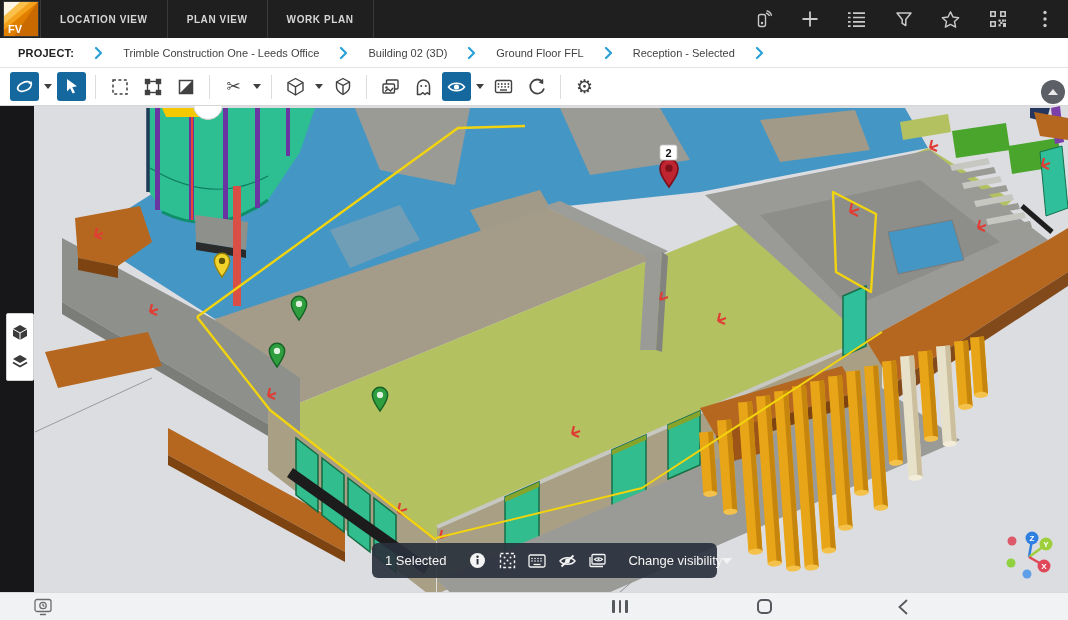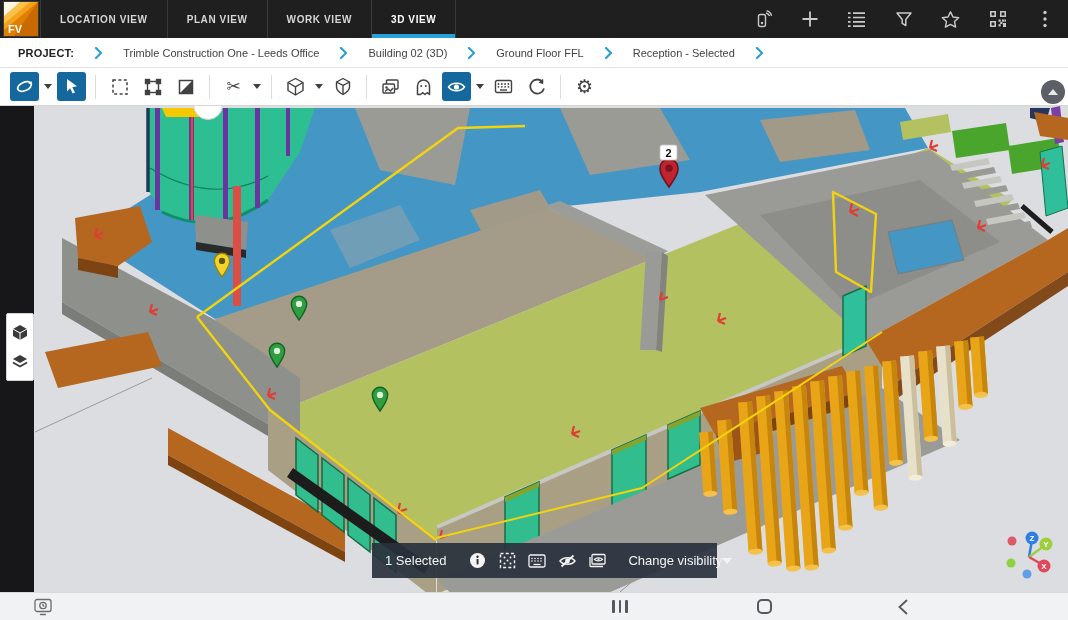--- a/index.html
+++ b/index.html
@@ -38,21 +38,21 @@
   .collapse-btn .up { width:0; height:0; border-left:5px solid transparent; border-right:5px solid transparent; border-bottom:6px solid #e8e8e8; }
 
   
   .viewport { position:absolute; left:0; top:106px; width:1068px; height:486px; background:#dcdde1; overflow:hidden; }
   .scene { position:absolute; left:0; top:0; cursor:grab; }
   .left-strip { position:absolute; left:0; top:0; width:34px; height:486px; background:#17171a; }
   .flyout { position:absolute; left:6px; top:207px; width:28px; height:68px; background:#ffffff; border:1px solid #d2d2d2; border-radius:2px; display:flex; flex-direction:column; align-items:center; justify-content:space-evenly; z-index:4; }
   .fbtn { width:22px; height:22px; display:flex; align-items:center; justify-content:center; cursor:pointer; }
 
   
-  .selection-bar { position:absolute; left:372px; top:437px; width:345px; height:35px; background:rgba(42,49,61,.92); border-radius:0; display:flex; align-items:center; padding:0 13px; z-index:5; color:#f4f4f4; }
+  .selection-bar { position:absolute; left:372px; top:437px; width:345px; height:35px; background:rgba(42,49,61,.92); border-radius:6px; display:flex; align-items:center; padding:0 13px; z-index:5; color:#f4f4f4; }
   .sel-text { font-size:13px; margin-right:16px; white-space:nowrap; }
   .sbtn { width:30px; height:30px; display:flex; align-items:center; justify-content:center; cursor:pointer; flex:0 0 auto; }
   .sdiv { width:1px; height:20px; background:#5a6270; margin:0 8px 0 4px; }
   .cv-btn { display:flex; align-items:center; cursor:pointer; padding:0 4px; }
   .cv-label { font-size:13px; white-space:nowrap; }
   .cv-caret { width:0; height:0; border-left:5px solid transparent; border-right:5px solid transparent; border-top:6px solid #f4f4f4; }
 
   
   .navbar { position:absolute; left:0; top:592px; width:1068px; height:28px; background:#f1f2f4; border-top:1px solid #dadada; }
   .nav-left { position:absolute; left:32px; top:4px; width:22px; height:20px; display:flex; align-items:center; justify-content:center; cursor:pointer; }
@@ -79,24 +79,21 @@
       </svg>
     </div>
     <nav class="tabs">
       <div class="tab">
           <span>LOCATION VIEW</span>
         </div>
       <div class="tab">
           <span>PLAN VIEW</span>
         </div>
       <div class="tab">
-          <span>WORK VIEW</span>
-        </div>
-      <div class="tab active">
-          <span>3D VIEW</span>
+          <span>WORK PLAN</span>
         </div>
     </nav>
     <div class="top-actions">
       <div class="tico">
         <svg width="19" height="19" viewBox="0 0 19 19" fill="none" stroke="#c9c9c9" stroke-width="1.4">
           <rect x="5.5" y="4.5" width="7" height="12" rx="2"></rect>
             <circle cx="9" cy="13" r="1.2" fill="#c9c9c9" stroke="none"></circle>
           <path d="M13,3 q2.6,.6 3.6,3"></path>
             <path d="M13.6,.8 q4,1 5,5"></path>
         </svg>

